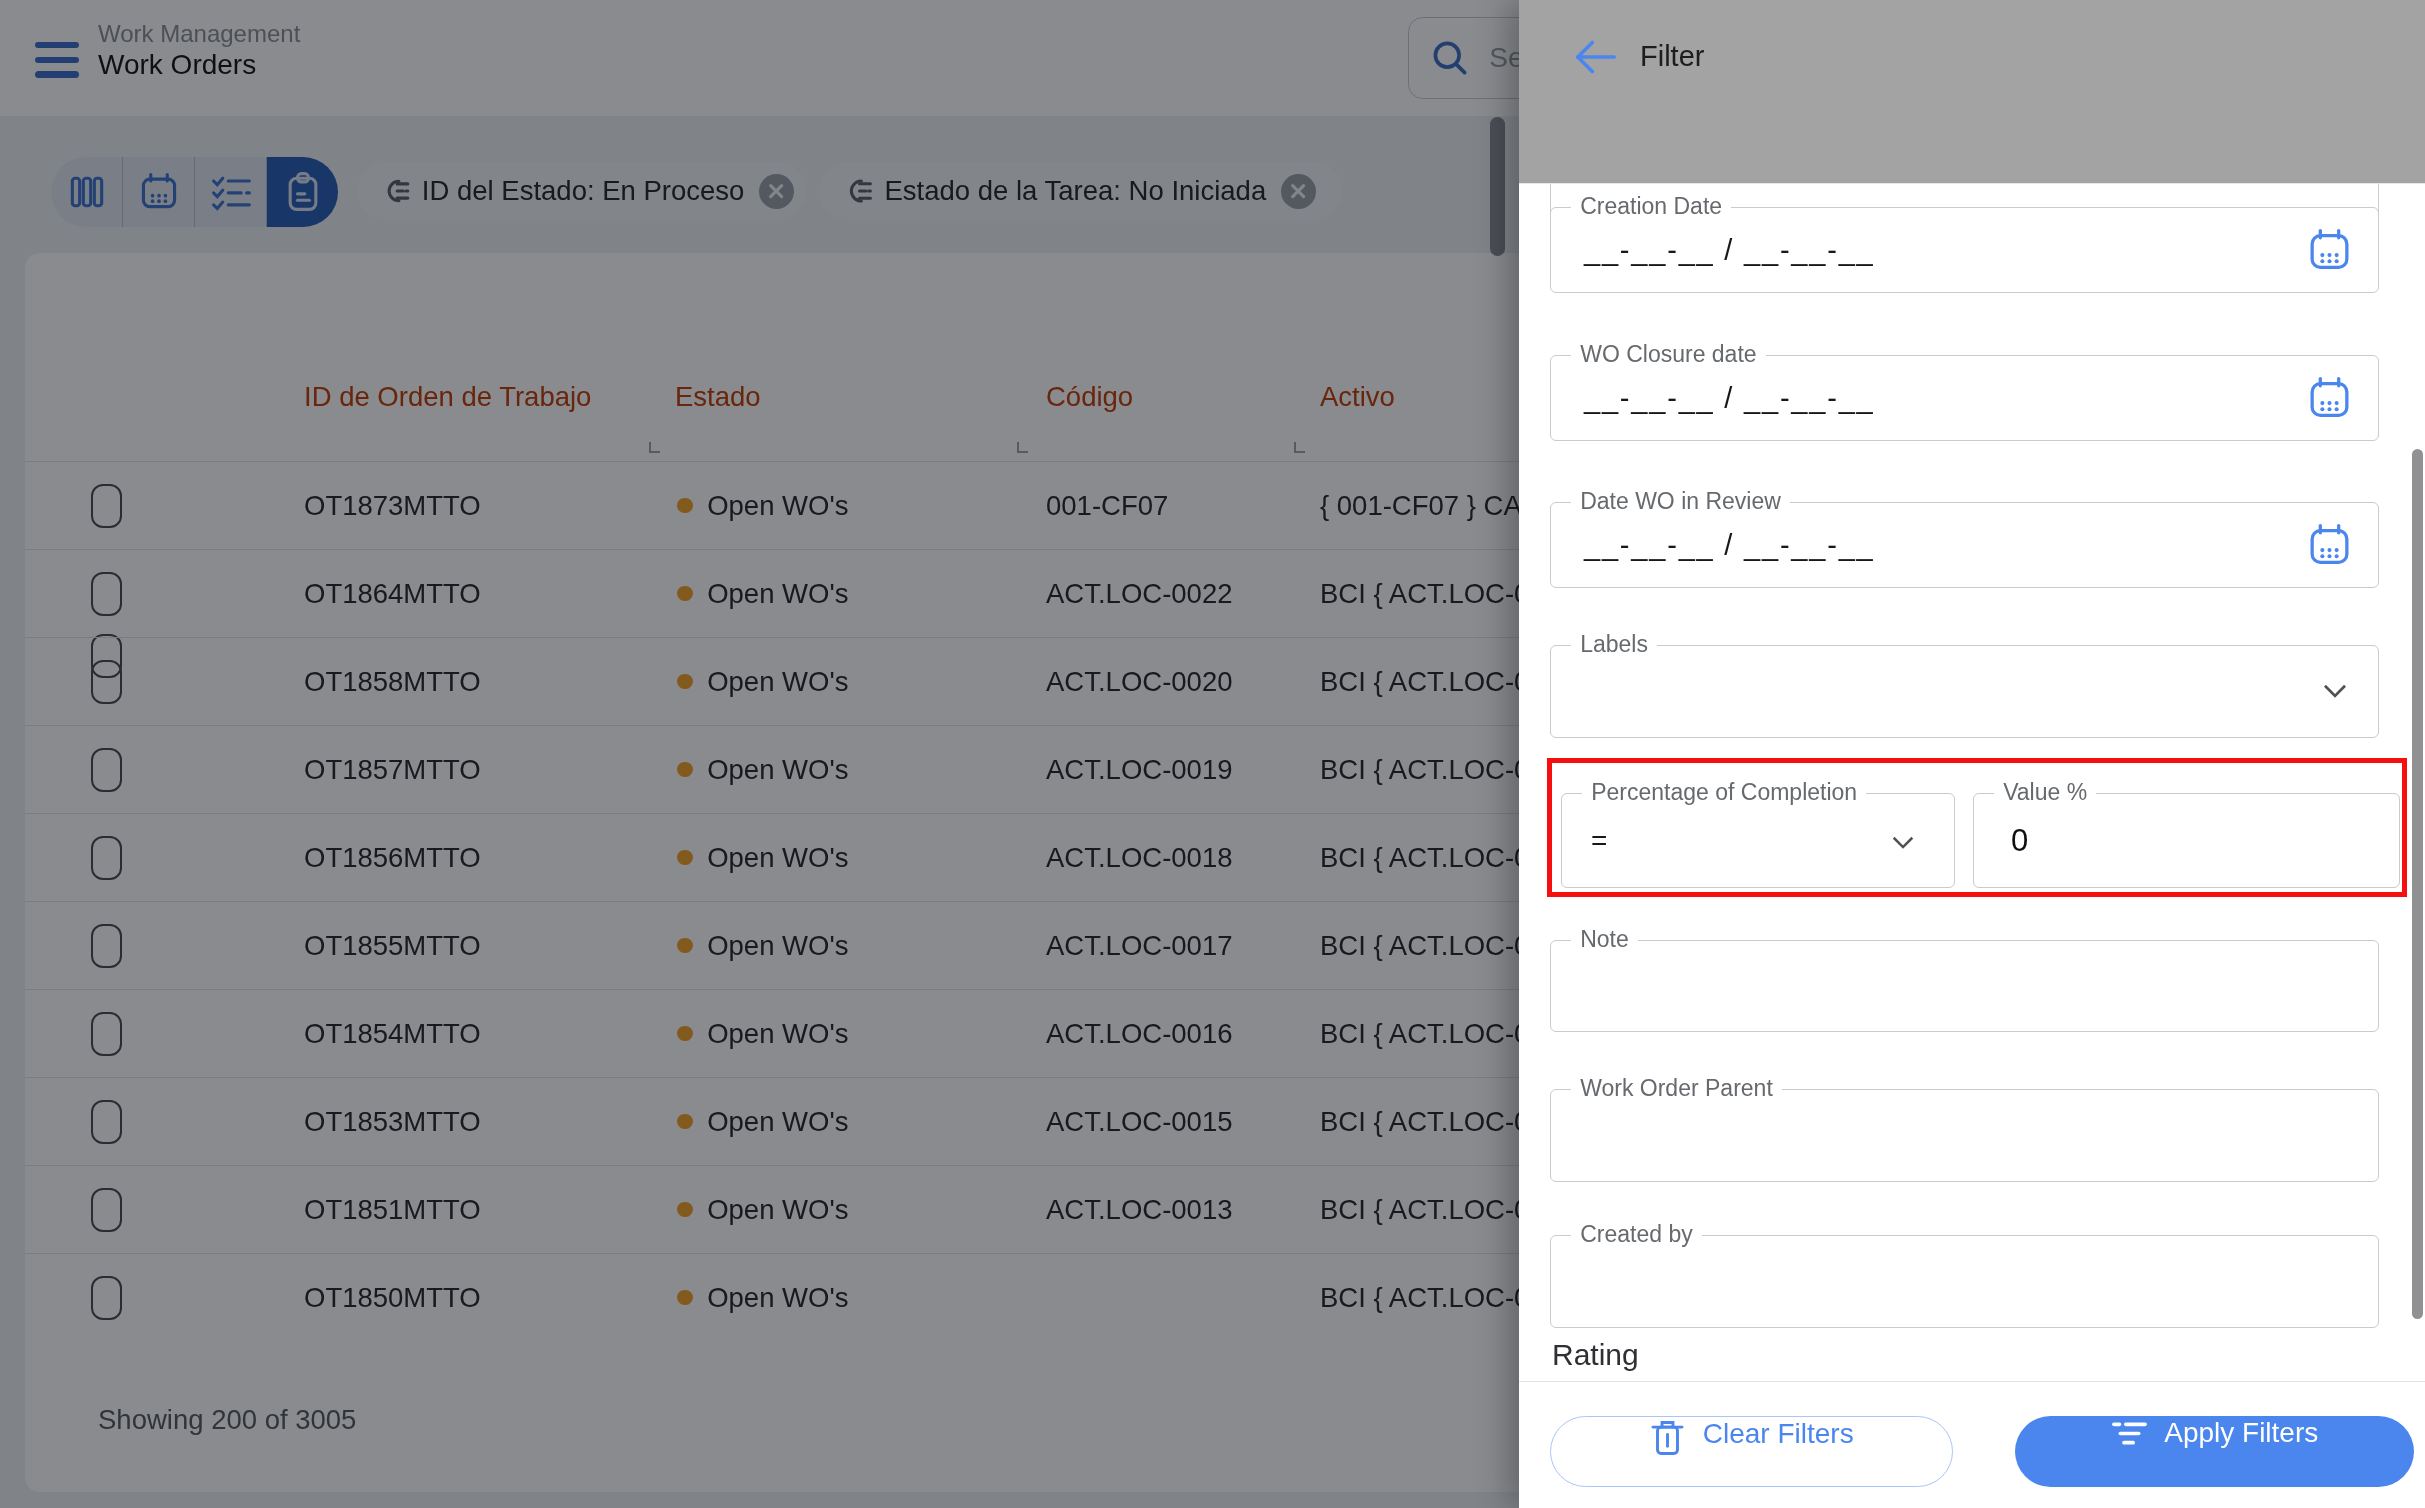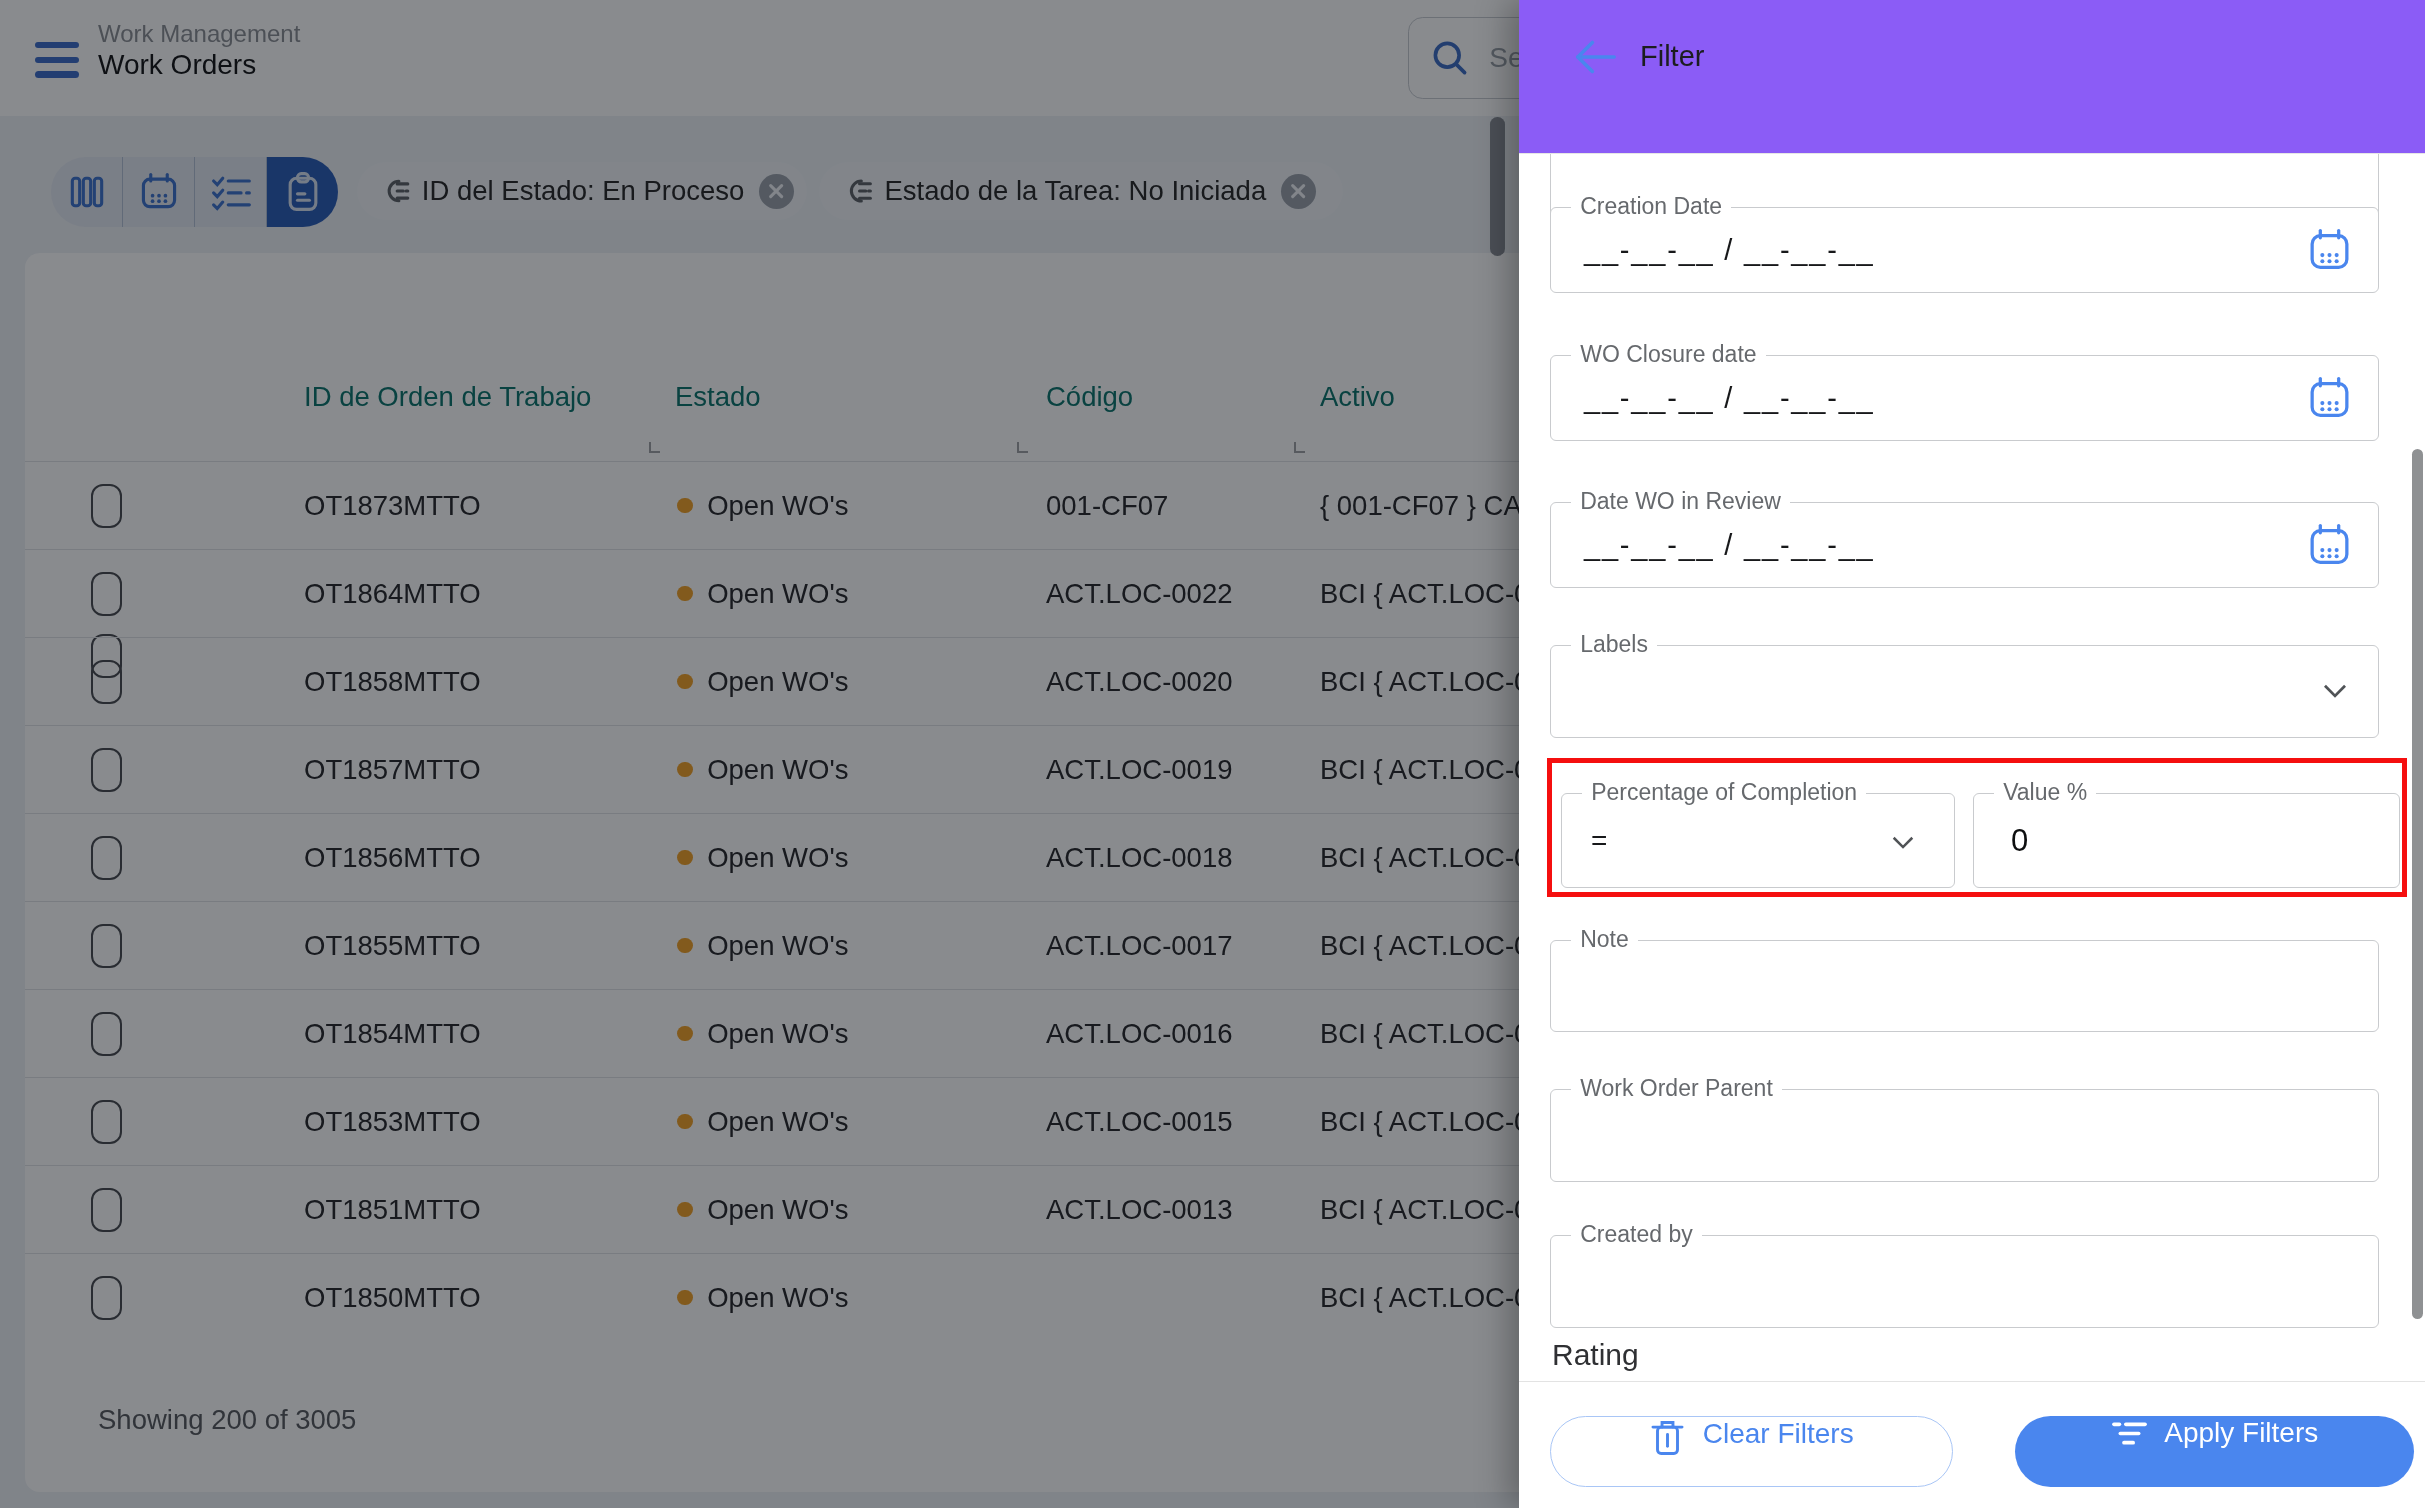--- a/index.html
+++ b/index.html
@@ -20,38 +20,38 @@
   .segctl{position:absolute;left:51px;top:157px;width:287px;height:70px;border-radius:35px;overflow:hidden;display:flex;background:#e2e8f1;}
   .seg{flex:1 1 0;display:flex;align-items:center;justify-content:center;border-right:1.8px solid rgba(70,100,150,.30);cursor:pointer;}
   .seg:last-child{border-right:none;}
   .seg.active{background:#2d5fb8;}
   .chip{position:absolute;top:162px;height:58px;border-radius:29px;background:#f1f4f8;display:flex;align-items:center;padding:0 13px 0 16.5px;}
   .chip .lbl{font-size:27.5px;color:#2a2a2a;margin:0 14.6px 0 11px;white-space:nowrap;}
   .chip .close{width:35px;height:35px;border-radius:50%;background:#9ba1ab;display:flex;align-items:center;justify-content:center;cursor:pointer;flex:none;}
 
   
   .card{position:absolute;left:25px;top:253px;width:2380px;height:1239px;background:#fff;border-radius:14.6px;overflow:hidden;}
-  .thead-label{position:absolute;top:128px;font-size:27.5px;font-weight:500;color:#0f766e;cursor:pointer;}
+  .thead-label{position:absolute;top:128px;font-size:27.5px;font-weight:500;color:#c2410c;cursor:pointer;}
   .hmark{position:absolute;top:189px;width:11px;height:11px;border-left:2.3px solid #8a8d91;border-bottom:2.3px solid #8a8d91;opacity:.8;}
   .cb{position:absolute;width:31px;height:44px;border:2.7px solid #4a4d52;border-radius:12px;background:transparent;cursor:pointer;}
   .rows{position:absolute;left:0;top:208px;width:100%;}
   .trow{position:relative;width:100%;height:88px;border-top:1.4px solid #e1e3e7;cursor:pointer;}
   .trow .cb{left:66px;top:22px;}
   .trow .c{position:absolute;top:0;height:100%;display:flex;align-items:center;font-size:27.5px;color:#2a2b2e;white-space:nowrap;}
   .c-id{left:279px;} .c-status{left:652px;} .c-code{left:1021px;} .c-asset{left:1295px;}
   .dot{width:15.6px;height:15.6px;border-radius:50%;margin-right:14.6px;flex:none;}
   .tfoot{position:absolute;left:73px;top:1151px;font-size:27.5px;color:#595c60;}
   .main-thumb{position:absolute;left:1490px;top:117px;width:14.6px;height:139px;border-radius:7.3px;background:#8a8f96;}
 
   
   .overlay{position:absolute;inset:0;background:rgba(5,8,14,0.47);z-index:5;}
 
   
   .panel{position:absolute;left:1519px;top:0;width:906px;height:1508px;background:#fff;z-index:10;box-shadow:-11px 0 31px rgba(0,0,0,.28);}
-  .panel-header{position:absolute;left:0;top:0;width:100%;height:154px;background:#8b5cf6;border-bottom:0.9px solid #e6e6e6;z-index:4;}
+  .panel-header{position:absolute;left:0;top:0;width:100%;height:184px;background:#a3a3a3;border-bottom:0.9px solid #e6e6e6;z-index:4;}
   .back{position:absolute;left:53px;top:37px;width:48px;height:40px;cursor:pointer;}
   .panel-title{position:absolute;left:121px;top:40px;font-size:29px;font-weight:500;color:#1c1d1f;}
 
   .field{position:absolute;left:31px;width:829px;border:1.8px solid #c9cbce;border-radius:6px;background:#fff;}
   .field .flabel{position:absolute;top:-14.6px;left:20px;background:#fff;padding:0 9.2px;font-size:23px;color:#66696d;white-space:nowrap;}
   .dateval{position:absolute;left:33px;top:50%;transform:translateY(-50%);font-size:29px;color:#17181a;letter-spacing:1.8px;white-space:nowrap;}
   .calbtn{position:absolute;right:24px;top:50%;transform:translateY(-50%);width:49px;height:49px;cursor:pointer;}
   .chev{position:absolute;cursor:pointer;}
   .cutfield{top:92px;height:135px;}
   .f-creation{top:207px;height:86px;} .f-closure{top:355px;height:86px;} .f-review{top:502px;height:86px;}

